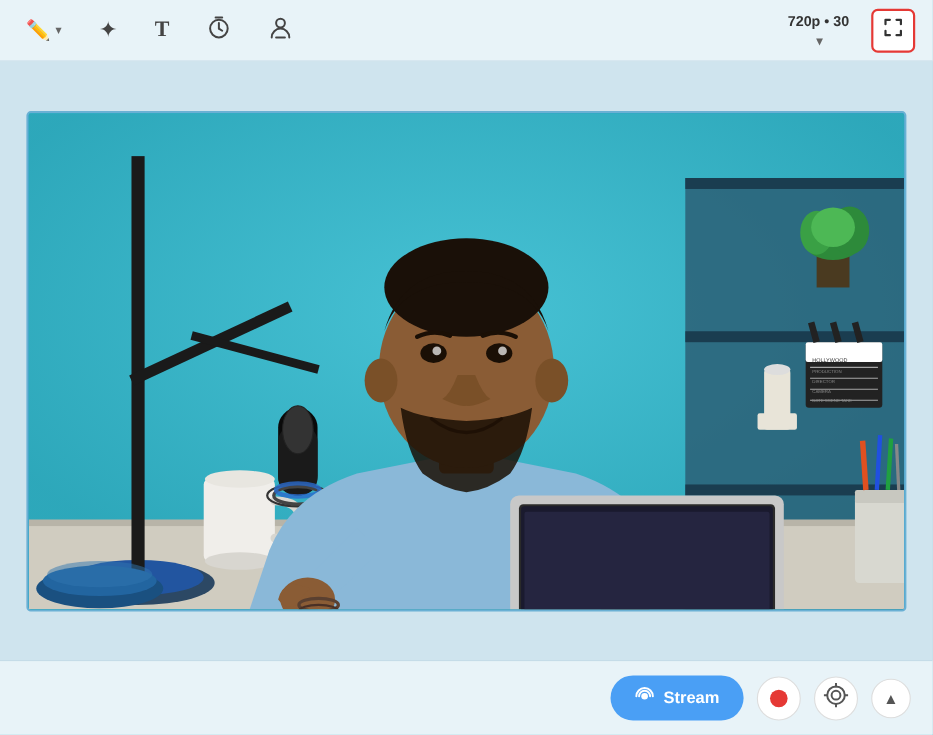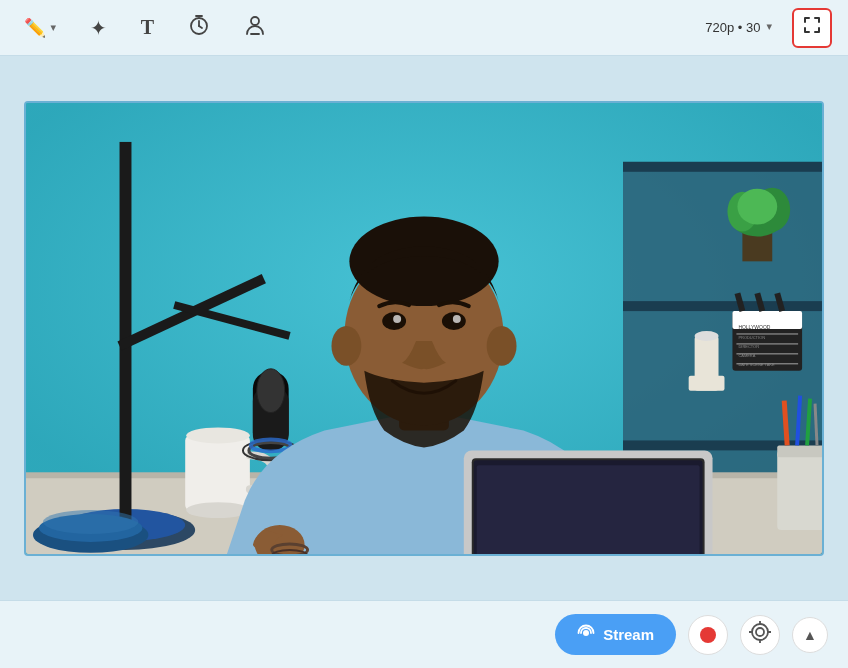--- a/index.html
+++ b/index.html
@@ -57,21 +57,22 @@
     .resolution-btn {
       display: flex;
       gap: 4px;
       padding: 5px 10px;
       border-radius: 6px;
       border: none;
       background: transparent;
       cursor: pointer;
       font-size: 13px;
       color: #333;
-      font-weight: 400;
+      font-weight: 700;
+      flex-direction: column;
     }
 
     .fullscreen-btn {
       width: 40px;
       height: 40px;
       border-radius: 6px;
       border: 2px solid #e53935;
       background: white;
       cursor: pointer;
       display: flex;

